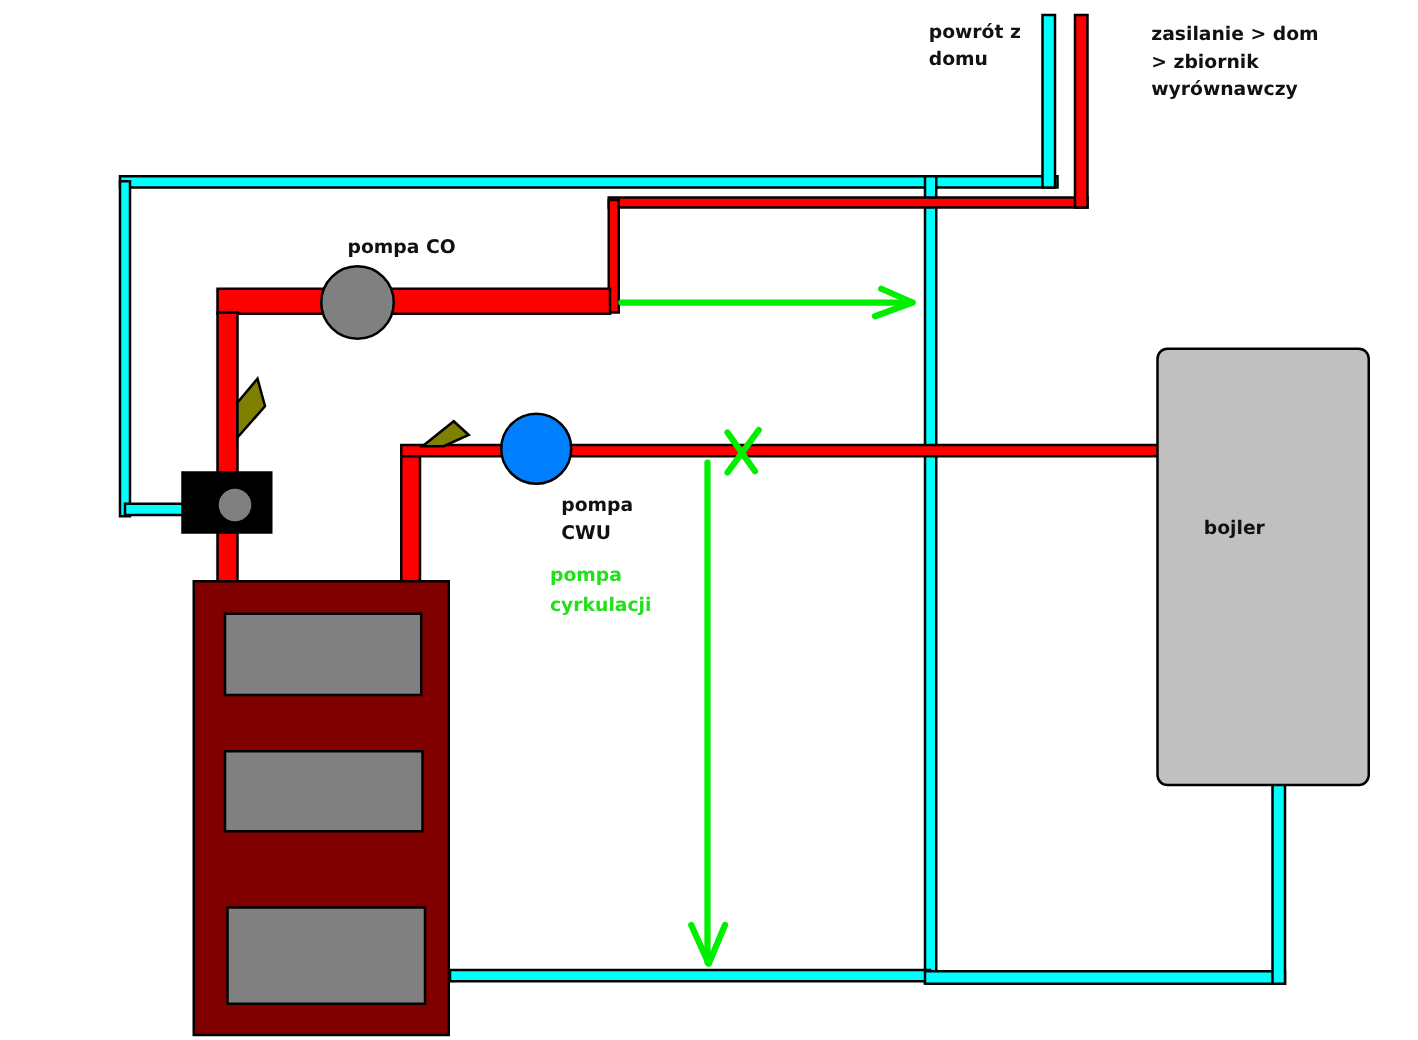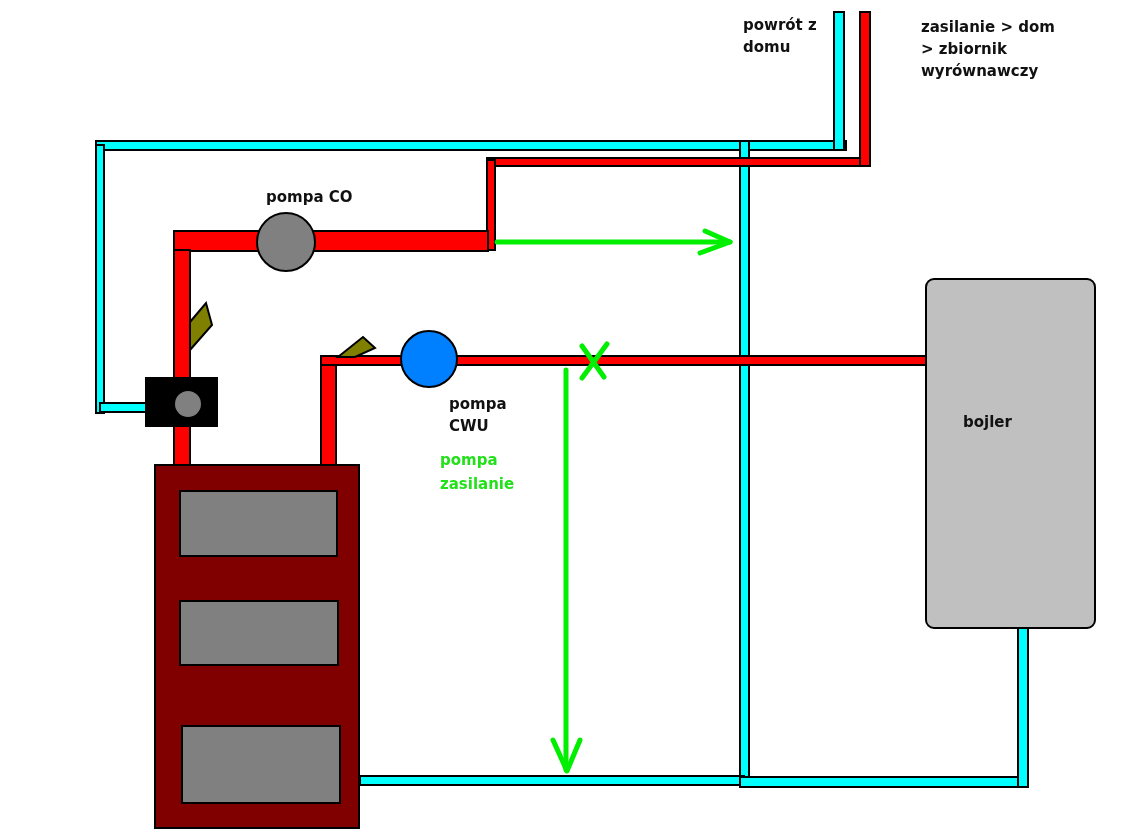--- a/index.html
+++ b/index.html
@@ -83,25 +83,25 @@
   <div>powrót z</div>
   <div>domu</div>
 </div>
 
 <div class="lbl" style="left:877px; top:16px;margin-left:44px;">
   <div>zasilanie &gt; dom</div>
   <div>&gt; zbiornik</div>
   <div>wyrównawczy</div>
 </div>
 
-<div class="lbl" style="left:266px; top:186px;">pompa CO</div>
+<div class="lbl" style="left:278px; top:186px;">pompa CO</div>
 
 <div class="lbl" style="left:449px; top:393px;">
   <div>pompa</div>
   <div>CWU</div>
 </div>
 
 <div class="lbl green" style="left:440px; top:448px; line-height:24px;">
   <div>pompa</div>
-  <div>zasilanie</div>
+  <div>cyrkulacji</div>
 </div>
 
 <div class="lbl" style="left:963px; top:411px;">bojler</div>
 
 </body></html>

